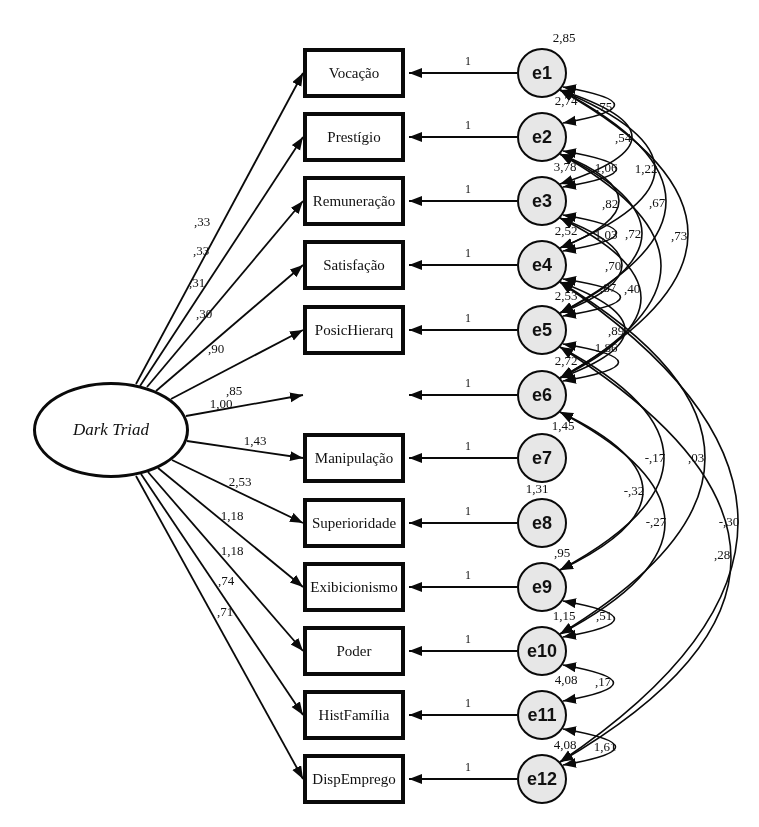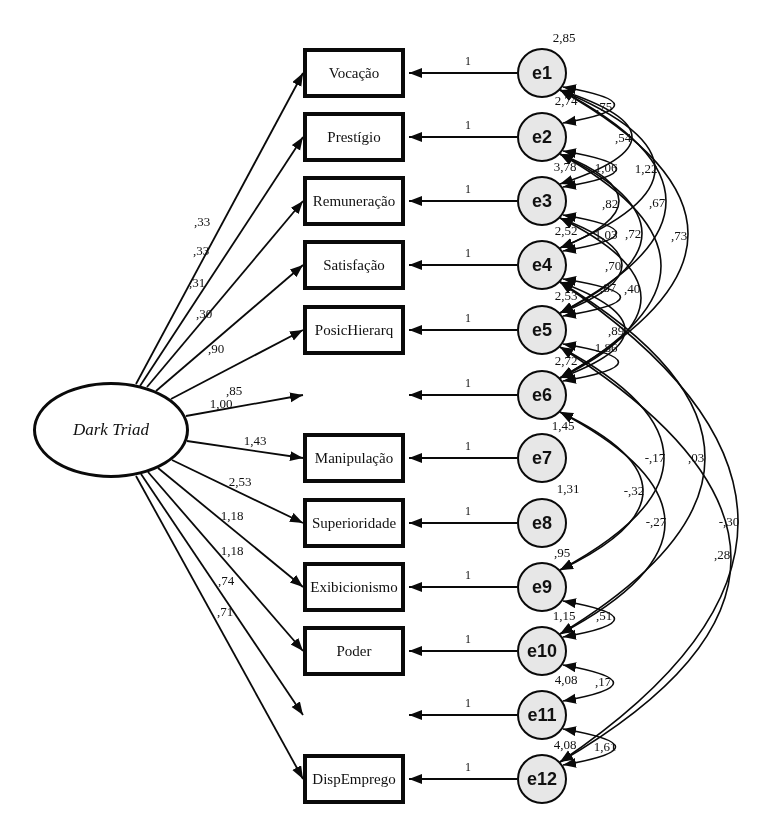--- a/index.html
+++ b/index.html
@@ -116,20 +116,23 @@
     </div>
   <div class="box" style="top:498px;">
       <span>Superioridade</span>
     </div>
   <div class="box" style="top:562px;">
       <span>Exibicionismo</span>
     </div>
   <div class="box" style="top:626px;">
       <span>Poder</span>
     </div>
+  <div class="box" style="top:690px;">
+      <span>HistFamília</span>
+    </div>
   <div class="box" style="top:754px;">
       <span>DispEmprego</span>
     </div>
 
   <div class="circle" style="top:48px;">
       <span>e1</span>
     </div>
   <div class="circle" style="top:112px;">
       <span>e2</span>
     </div>
@@ -164,21 +167,21 @@
       <span>e12</span>
     </div>
 
   <div class="num" style="left:564px;top:38px;">2,85</div>
   <div class="num" style="left:566px;top:101px;">2,74</div>
   <div class="num" style="left:565px;top:167px;">3,78</div>
   <div class="num" style="left:566px;top:231px;">2,52</div>
   <div class="num" style="left:566px;top:296px;">2,53</div>
   <div class="num" style="left:566px;top:361px;">2,72</div>
   <div class="num" style="left:563px;top:426px;">1,45</div>
-  <div class="num" style="left:568px;top:489px;font-family:Liberation Serif, serif;">1,31</div>
+  <div class="num" style="left:537px;top:489px;font-family:Liberation Serif, serif;">1,31</div>
   <div class="num" style="left:562px;top:553px;">,95</div>
   <div class="num" style="left:564px;top:616px;">1,15</div>
   <div class="num" style="left:566px;top:680px;">4,08</div>
   <div class="num" style="left:565px;top:745px;">4,08</div>
 
   <div class="num unit" style="left:468px;top:61px;">1</div>
   <div class="num unit" style="left:468px;top:125px;">1</div>
   <div class="num unit" style="left:468px;top:189px;">1</div>
   <div class="num unit" style="left:468px;top:253px;">1</div>
   <div class="num unit" style="left:468px;top:318px;">1</div>

